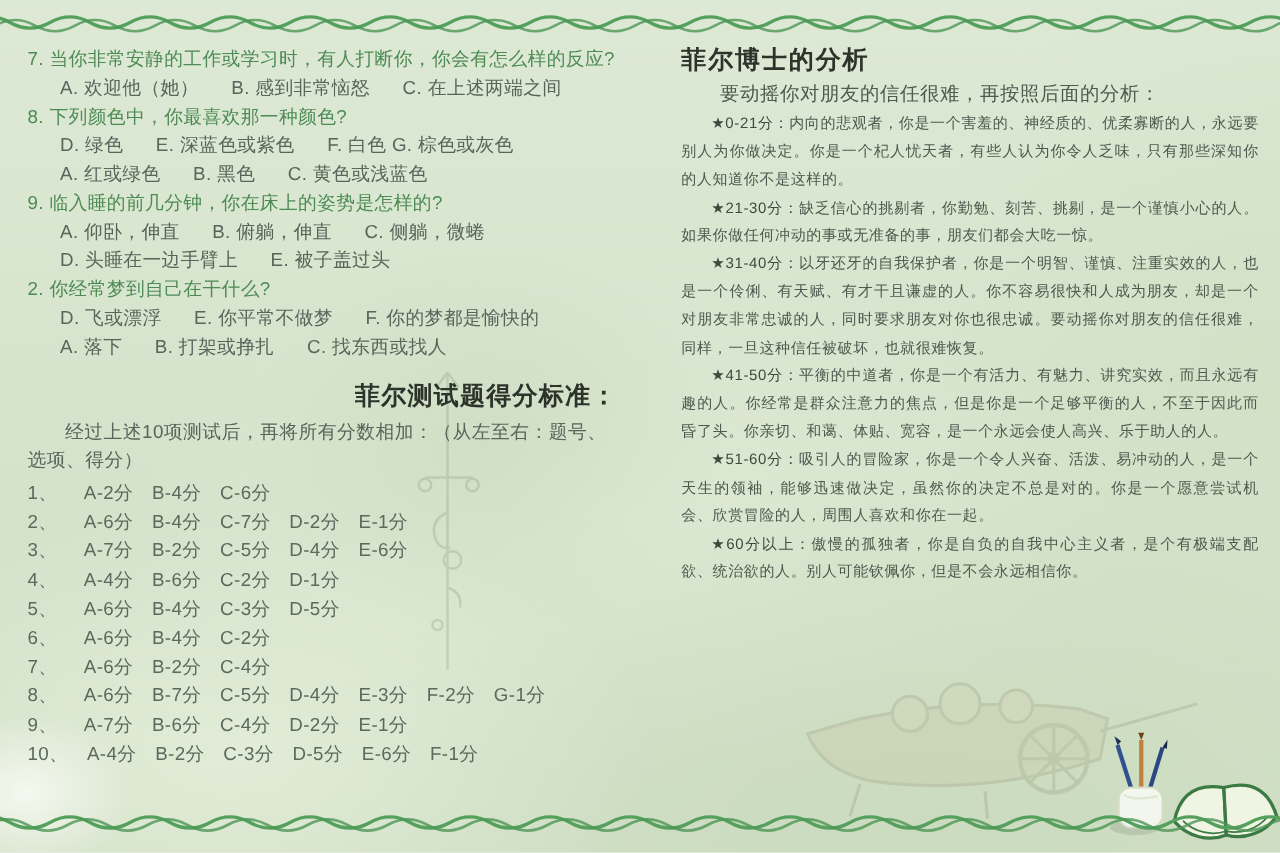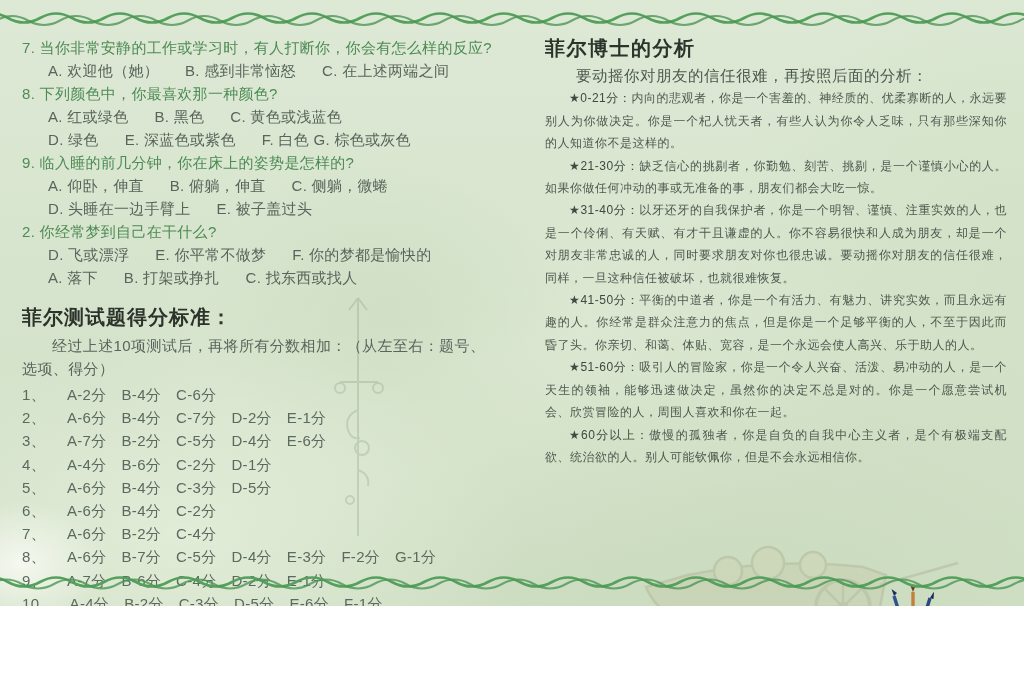--- a/index.html
+++ b/index.html
@@ -1,17 +1,17 @@
 <!DOCTYPE html>
 <html><head>
 <meta charset="utf-8">
 <style>
   html,body{margin:0;padding:0;}
   .page{
-    position:relative;width:1024px;height:606px;overflow:hidden;
+    position:relative;width:1024px;height:682px;overflow:hidden;
     font-family:"Liberation Sans","DejaVu Sans",sans-serif;
     background-color:#d8e5d0;
     background-image:
       radial-gradient(ellipse 120px 90px at 2% 93%, rgba(246,249,241,.95), rgba(246,249,241,0) 70%),
       radial-gradient(ellipse 520px 300px at 18% 88%, rgba(231,240,221,.75), rgba(231,240,221,0) 65%),
       radial-gradient(ellipse 760px 380px at 72% 97%, rgba(199,216,185,.6), rgba(199,216,185,0) 70%),
       radial-gradient(ellipse 300px 240px at 38% 52%, rgba(197,214,186,.5), rgba(197,214,186,0) 65%),
       radial-gradient(ellipse 620px 340px at 48% 60%, rgba(228,238,218,.55), rgba(228,238,218,0) 62%),
       radial-gradient(ellipse 420px 520px at 99% 45%, rgba(206,222,193,.5), rgba(206,222,193,0) 68%),
       linear-gradient(180deg,#dde9d5 0%,#d7e4cd 45%,#d1e0c7 100%);
@@ -30,21 +30,21 @@
     letter-spacing:.3px;white-space:nowrap;
   }
   .opt-line{
     display:flex;gap:26px;margin-left:26px;
     font-size:15px;line-height:23px;color:#57665b;white-space:nowrap;
   }
   .opt{letter-spacing:.3px;text-align:right;}
 
   .section-title{
     margin:15px 0 4px 0;font-size:20px;font-weight:bold;color:#2c332b;
-    letter-spacing:1px;line-height:26px;
+    letter-spacing:1px;line-height:26px;text-align:right;
   }
   .intro{
     margin:0;font-size:15px;line-height:23px;color:#57665b;
     text-indent:2em;letter-spacing:.4px;
   }
   .score-rows{margin-top:3px;}
   .score-row{
     display:flex;gap:15px;font-size:15px;line-height:23.2px;
     color:#5a6a5e;white-space:nowrap;letter-spacing:.3px;
   }
@@ -136,28 +136,28 @@
           <div class="q-text">7. 当你非常安静的工作或学习时，有人打断你，你会有怎么样的反应?</div>
           <div class="opt-line">
             <span class="opt">A. 欢迎他（她）</span>
             <span class="opt">B. 感到非常恼怒</span>
             <span class="opt">C. 在上述两端之间</span>
           </div>
         </div>
         <div class="q-block">
           <div class="q-text">8. 下列颜色中，你最喜欢那一种颜色?</div>
           <div class="opt-line">
+            <span class="opt">D. 绿色</span>
+            <span class="opt">E. 深蓝色或紫色</span>
+            <span class="opt">F. 白色 G. 棕色或灰色</span>
+          </div>
+          <div class="opt-line">
             <span class="opt">A. 红或绿色</span>
             <span class="opt">B. 黑色</span>
             <span class="opt">C. 黄色或浅蓝色</span>
-          </div>
-          <div class="opt-line">
-            <span class="opt">D. 绿色</span>
-            <span class="opt">E. 深蓝色或紫色</span>
-            <span class="opt">F. 白色 G. 棕色或灰色</span>
           </div>
         </div>
         <div class="q-block">
           <div class="q-text">9. 临入睡的前几分钟，你在床上的姿势是怎样的?</div>
           <div class="opt-line">
             <span class="opt">A. 仰卧，伸直</span>
             <span class="opt">B. 俯躺，伸直</span>
             <span class="opt">C. 侧躺，微蜷</span>
           </div>
           <div class="opt-line">

